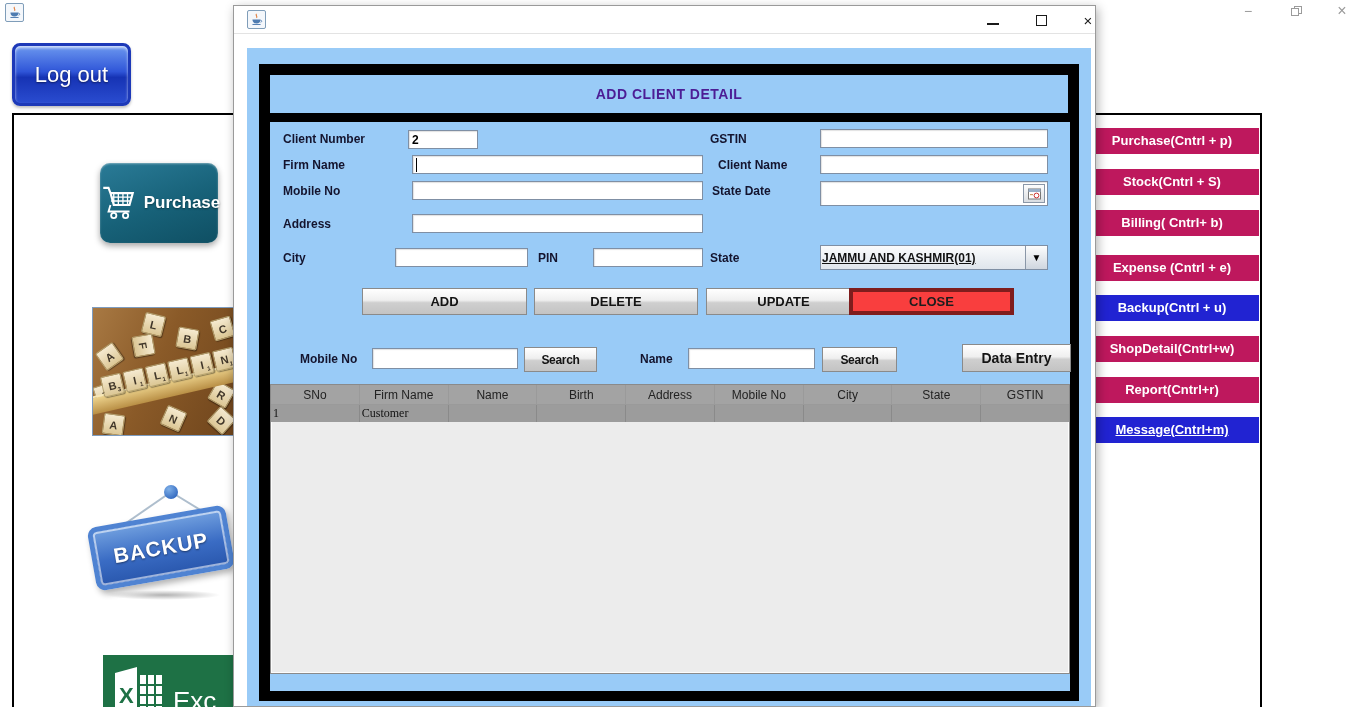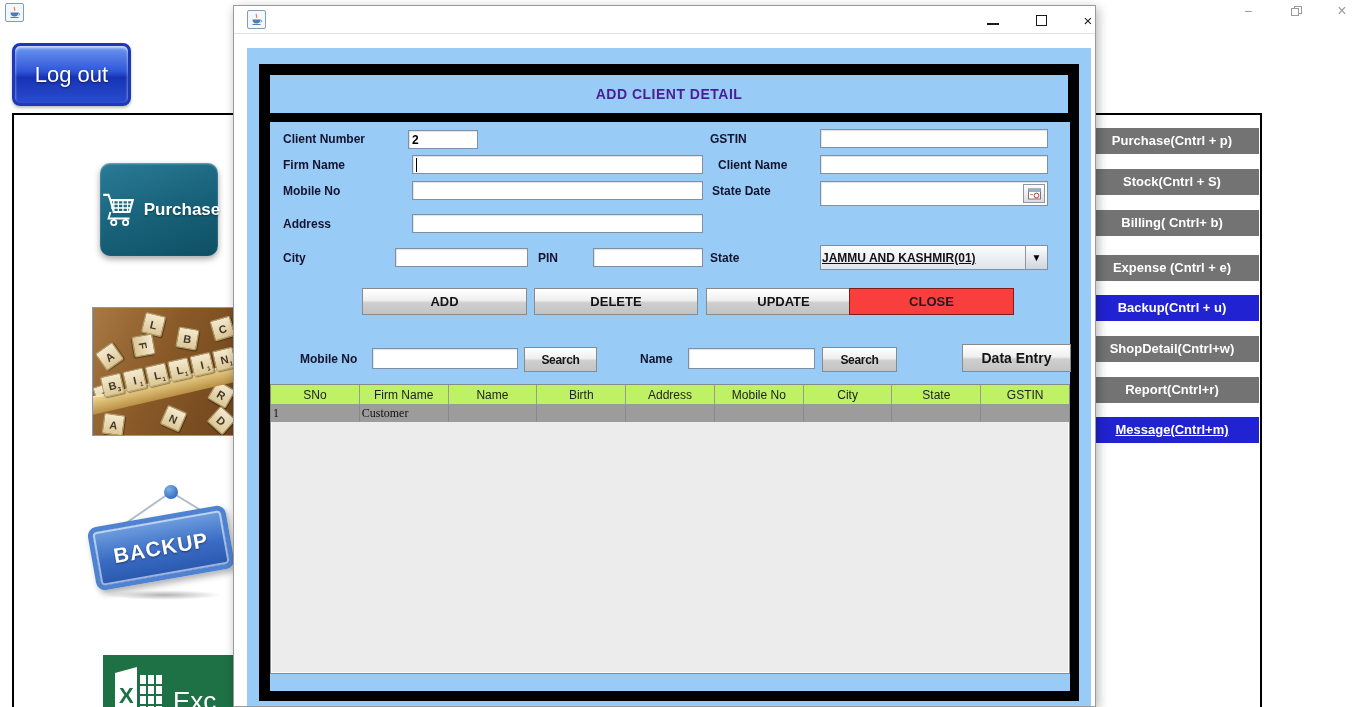--- a/index.html
+++ b/index.html
@@ -26,21 +26,21 @@
             border:3px solid #1d39b8;
             box-shadow: inset 0 2px 3px rgba(255,255,255,.7), 0 2px 3px rgba(0,0,0,.25);
             display:flex; align-items:center; justify-content:center;
             text-shadow:0 1px 2px rgba(0,0,0,.5); cursor:pointer; }
 
   
   #content-box { position:absolute; left:12px; top:113px; width:1250px; height:600px;
                  border:2px solid #000; background:#fff; }
 
   
-  #purchase-badge { position:absolute; left:100px; top:163px; width:118px; height:93px;
+  #purchase-badge { position:absolute; left:100px; top:163px; width:118px; height:80px;
                     border-radius:10px; background:linear-gradient(160deg,#2a7b97 0%,#176178 55%,#0f4f63 100%);
                     box-shadow:0 3px 6px rgba(0,0,0,.35), inset 0 1px 2px rgba(255,255,255,.4);
                     display:flex; align-items:center; justify-content:center; gap:4px; }
   #purchase-badge .p-label { color:#fff; font-weight:bold; font-size:17px; text-shadow:0 1px 2px rgba(0,0,0,.4); }
 
   
   #scrabble { position:absolute; left:92px; top:307px; width:143px; height:129px;
               border:1px solid #7d9cc0; overflow:hidden;
               background:linear-gradient(115deg,#a87943 0%,#8a5a28 45%,#6f451c 100%); }
   .tile { position:absolute; width:21px; height:21px; border-radius:2px;
@@ -73,21 +73,21 @@
                     background:radial-gradient(rgba(0,0,0,.30), rgba(0,0,0,0) 70%); }
 
   
   #excel { position:absolute; left:103px; top:655px; width:132px; height:76px;
            background:#1e7145; display:flex; align-items:flex-end; overflow:hidden; }
   #excel .ex-text { color:#fff; font-size:26px; font-weight:normal; margin:0 0 14px 2px; }
 
   
   .sb { position:absolute; left:1085px; width:174px; height:26px;
         color:#fff; font-weight:bold; font-size:13px; text-align:center; line-height:26px;
-        background:#737373; cursor:pointer; }
+        background:#be185d; cursor:pointer; }
   .sb.dark { background:#2123d2; }
 
   
   #dialog { position:absolute; left:233px; top:5px; width:863px; height:702px;
             background:#fff; border:1px solid #9a9a9a; box-shadow:2px 3px 10px rgba(0,0,0,.3); }
   #dlg-titlebar { position:absolute; left:0; top:0; right:0; height:28px; background:#fff;
                   border-bottom:1px solid #e3e3e3; }
   #dlg-java { left:13px; top:4px; }
   .dlg-ctrl { position:absolute; top:4px; width:26px; height:20px; display:flex;
               align-items:center; justify-content:center; color:#1a1a1a; cursor:pointer; }
@@ -119,28 +119,28 @@
            display:flex; align-items:center; cursor:pointer; }
   .combo .combo-text { flex:1; font-size:12px; font-weight:bold; color:#111; padding-left:1px; white-space:nowrap; overflow:hidden;text-decoration:underline; }
   .combo .combo-arrow { width:22px; height:23px; background:linear-gradient(#fdfdfd,#cfd6df);
                         border-left:1px solid #8a97a8; display:flex; align-items:center; justify-content:center;
                         font-size:10px; color:#000; }
 
   .metal-btn { position:absolute; height:27px; border:1px solid #8a8a8a;
                background:linear-gradient(#ffffff 0%, #efefef 45%, #cfcfcf 55%, #c3c3c3 100%);
                font-weight:bold; font-size:13px; color:#141414; cursor:pointer;
                display:flex; align-items:center; justify-content:center; font-family:"Liberation Sans",sans-serif; }
-  #btn-close-red { background:#f93e3e; border:1px solid #7f1d1d; color:#1d1d1d; }
+  #btn-close-red { background:#f93e3e; border:4px solid #7f1d1d; color:#1d1d1d; }
 
   .search-btn { font-size:12px; letter-spacing:-.3px; }
 
   
   #client-table { position:absolute; left:0; top:262px; width:800px; height:290px;
                   background:#ececec; border:1px solid #8a8a8a; box-shadow:inset 0 0 0 1px #fcfcfc; }
-  .thead { display:flex; height:20px; background:#bef264; }
+  .thead { display:flex; height:20px; background:#a3a3a3; }
   .th { flex:1; border-right:1px solid #9a9a9a; border-bottom:1px solid #9a9a9a;
         font-size:12px; color:#222; display:flex; align-items:center; justify-content:center; }
   .th:last-child { border-right:none; }
   .trow { display:flex; height:17px; background:#9c9c9c; }
   .td { flex:1; border-right:1px solid #8a8a8a; font-family:"Liberation Serif",serif;
         font-size:12px; color:#111; padding-left:2px; display:flex; align-items:center; overflow:hidden; }
   .td:last-child { border-right:none; }
 </style>
 </head>
 <body>

